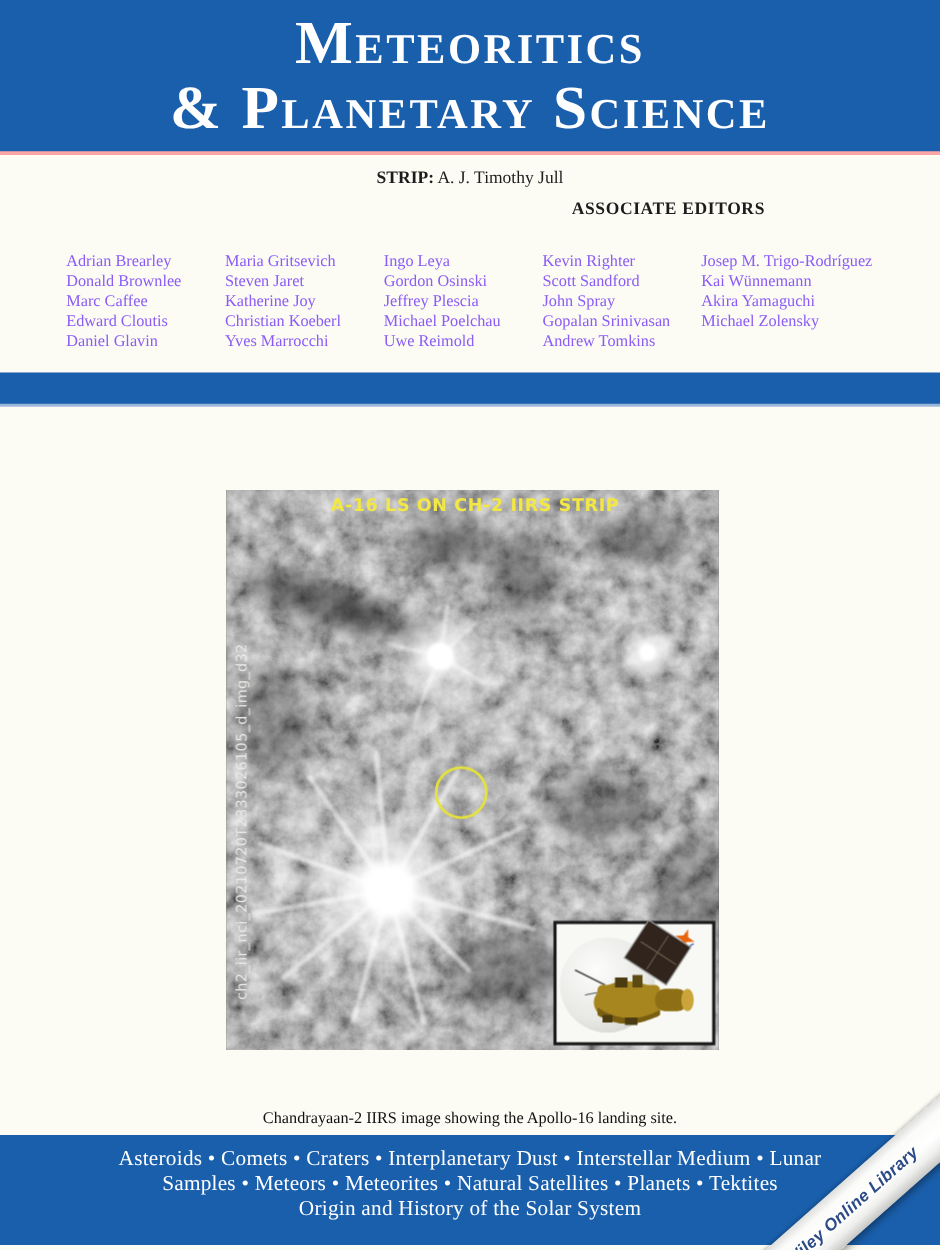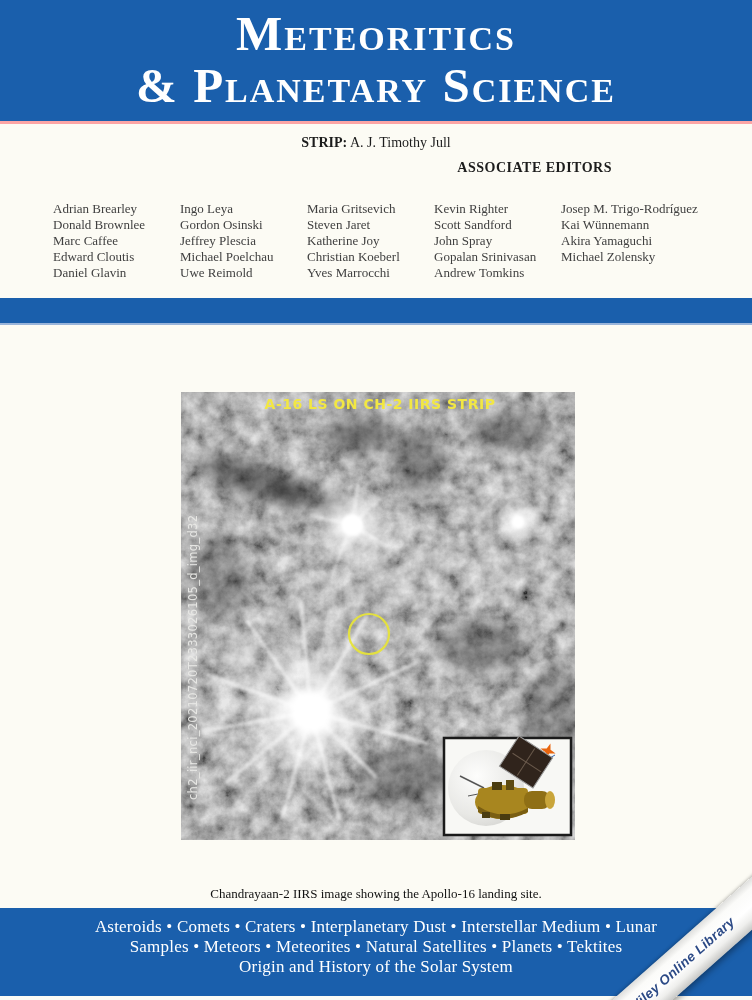--- a/index.html
+++ b/index.html
@@ -38,21 +38,21 @@
   .assoc-label{
     position:absolute;left:0;top:160px;width:612px;
     text-align:right;font-size:14px;font-weight:bold;letter-spacing:.5px;
   }
   .editor-grid{
     position:absolute;left:53px;top:201px;width:680px;
     display:flex;
   }
   .editor-col{width:127px;flex:0 0 127px;}
   .editor-col .name{
-    display:block;font-size:13px;line-height:16px;color:#404040;
+    display:block;font-size:13px;line-height:16px;color:#8b5cf6;
     white-space:nowrap;
   }
   
   .volume-bar{
     position:absolute;left:0;top:298px;width:752px;height:25px;
     background:#1a5fac;border-bottom:2px solid #9ab5da;
     box-sizing:content-box;
   }
   .issue-line{position:absolute;left:0;top:334px;width:752px;height:22px;font-size:17px;}
   .issue-volume{position:absolute;left:50px;}
@@ -113,32 +113,32 @@
 
   <div class="editor-grid">
     <div class="editor-col">
       <span class="name">Adrian Brearley</span>
       <span class="name">Donald Brownlee</span>
       <span class="name">Marc Caffee</span>
       <span class="name">Edward Cloutis</span>
       <span class="name">Daniel Glavin</span>
     </div>
     <div class="editor-col">
+      <span class="name">Maria Gritsevich</span>
+      <span class="name">Steven Jaret</span>
+      <span class="name">Katherine Joy</span>
+      <span class="name">Christian Koeberl</span>
+      <span class="name">Yves Marrocchi</span>
+    </div>
+    <div class="editor-col">
       <span class="name">Ingo Leya</span>
       <span class="name">Gordon Osinski</span>
       <span class="name">Jeffrey Plescia</span>
       <span class="name">Michael Poelchau</span>
       <span class="name">Uwe Reimold</span>
-    </div>
-    <div class="editor-col">
-      <span class="name">Maria Gritsevich</span>
-      <span class="name">Steven Jaret</span>
-      <span class="name">Katherine Joy</span>
-      <span class="name">Christian Koeberl</span>
-      <span class="name">Yves Marrocchi</span>
     </div>
     <div class="editor-col">
       <span class="name">Kevin Righter</span>
       <span class="name">Scott Sandford</span>
       <span class="name">John Spray</span>
       <span class="name">Gopalan Srinivasan</span>
       <span class="name">Andrew Tomkins</span>
     </div>
     <div class="editor-col">
       <span class="name">Josep M. Trigo-Rodríguez</span>

